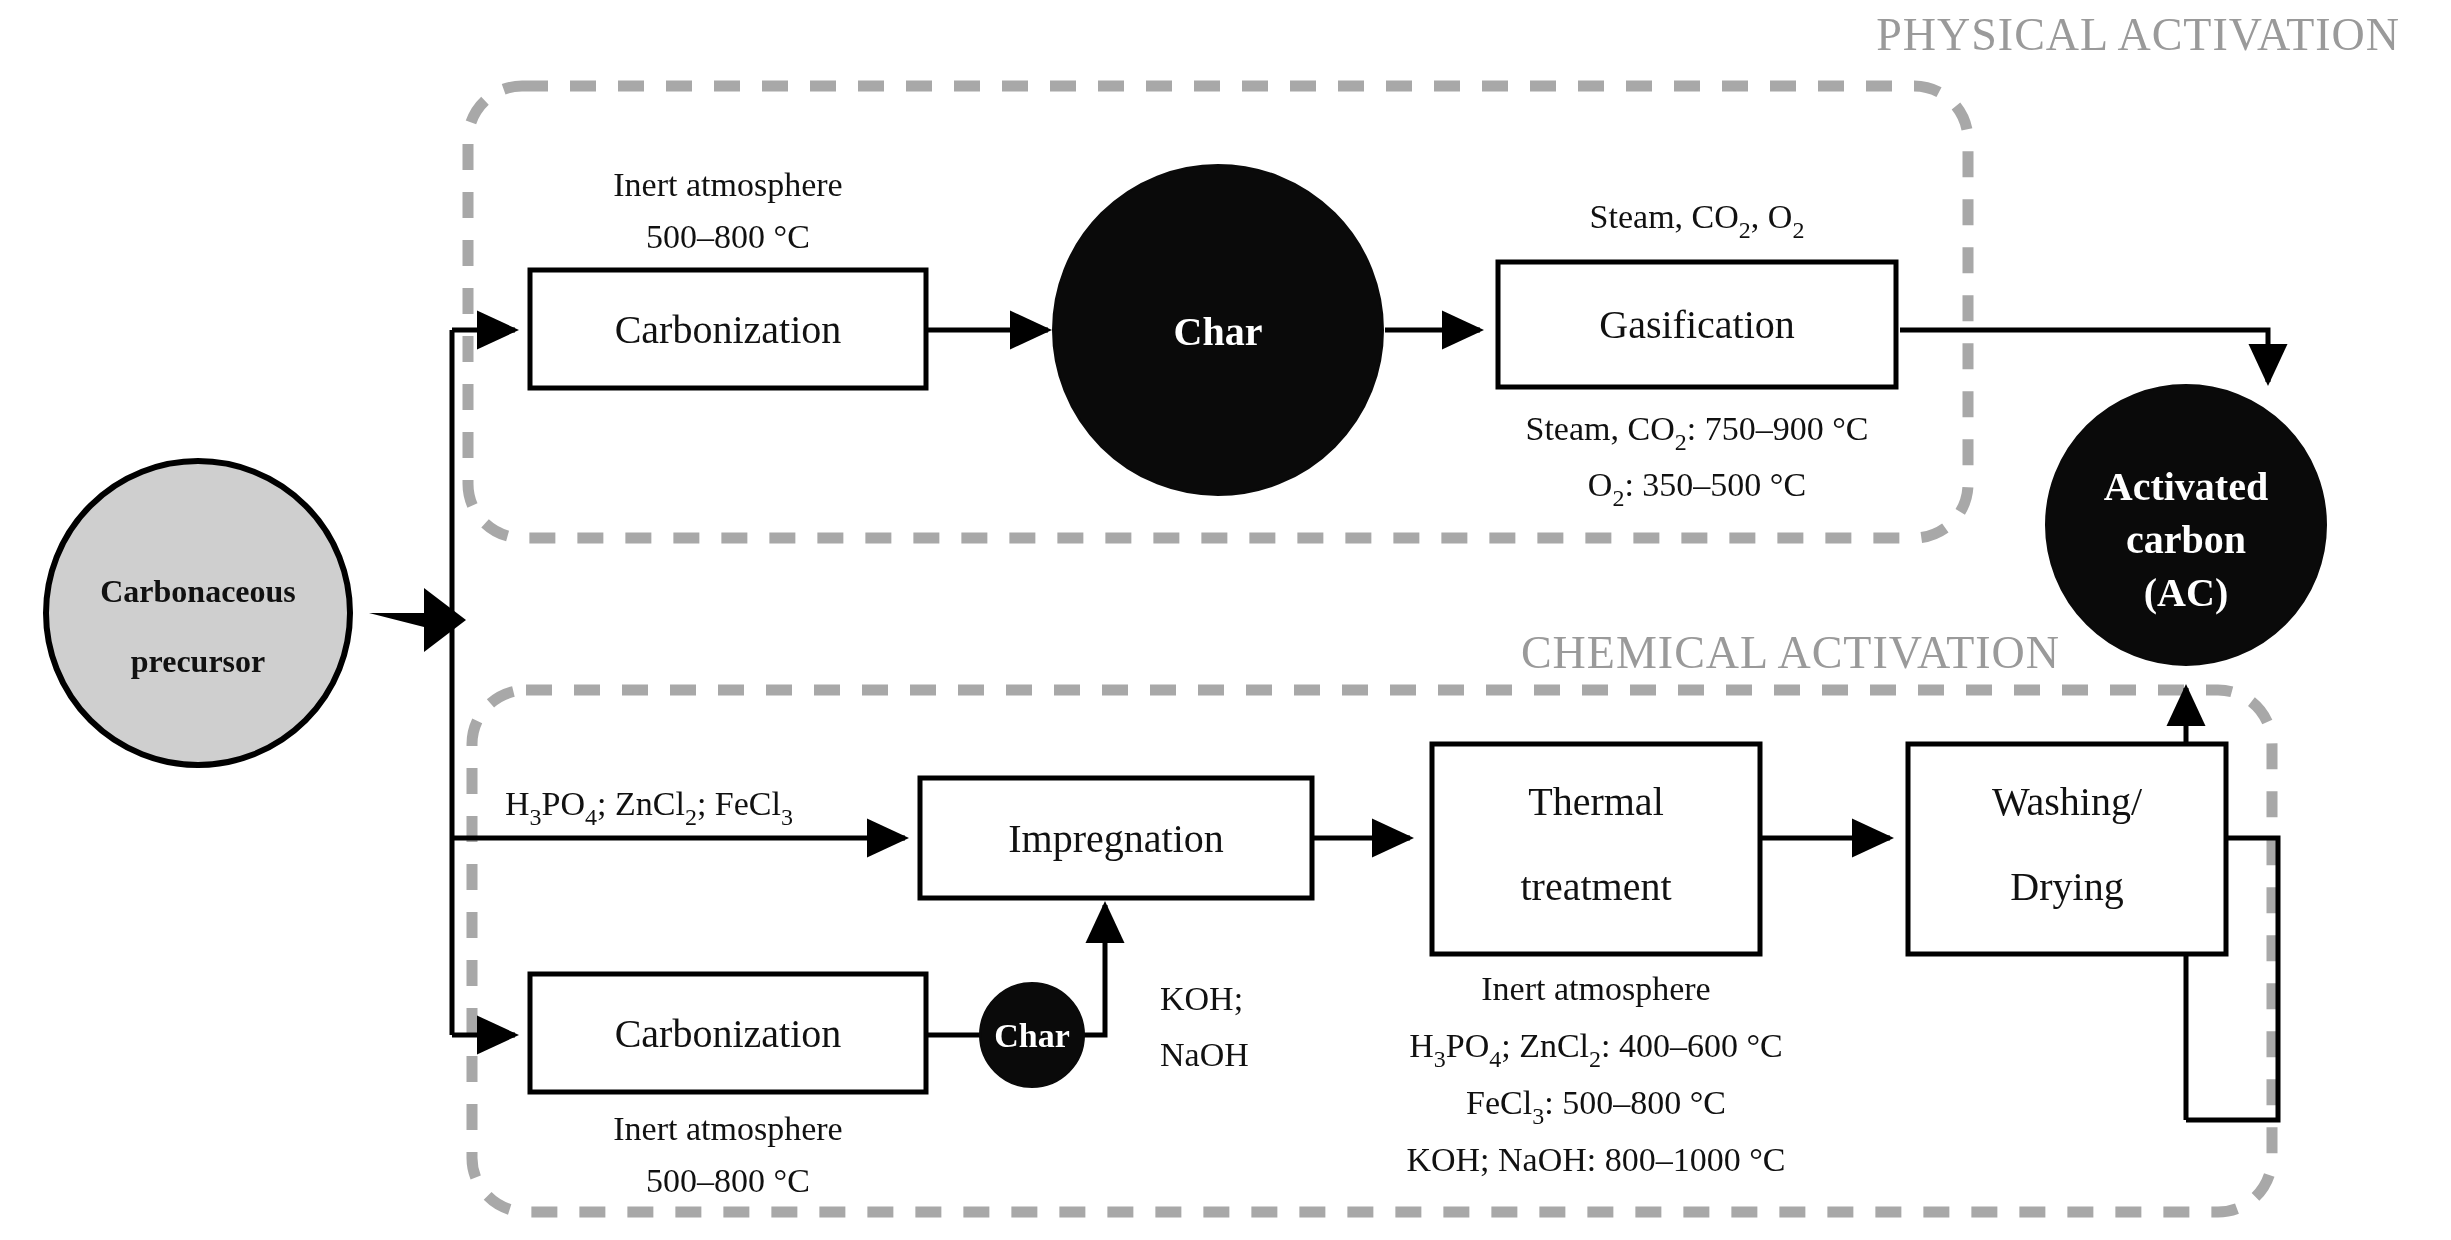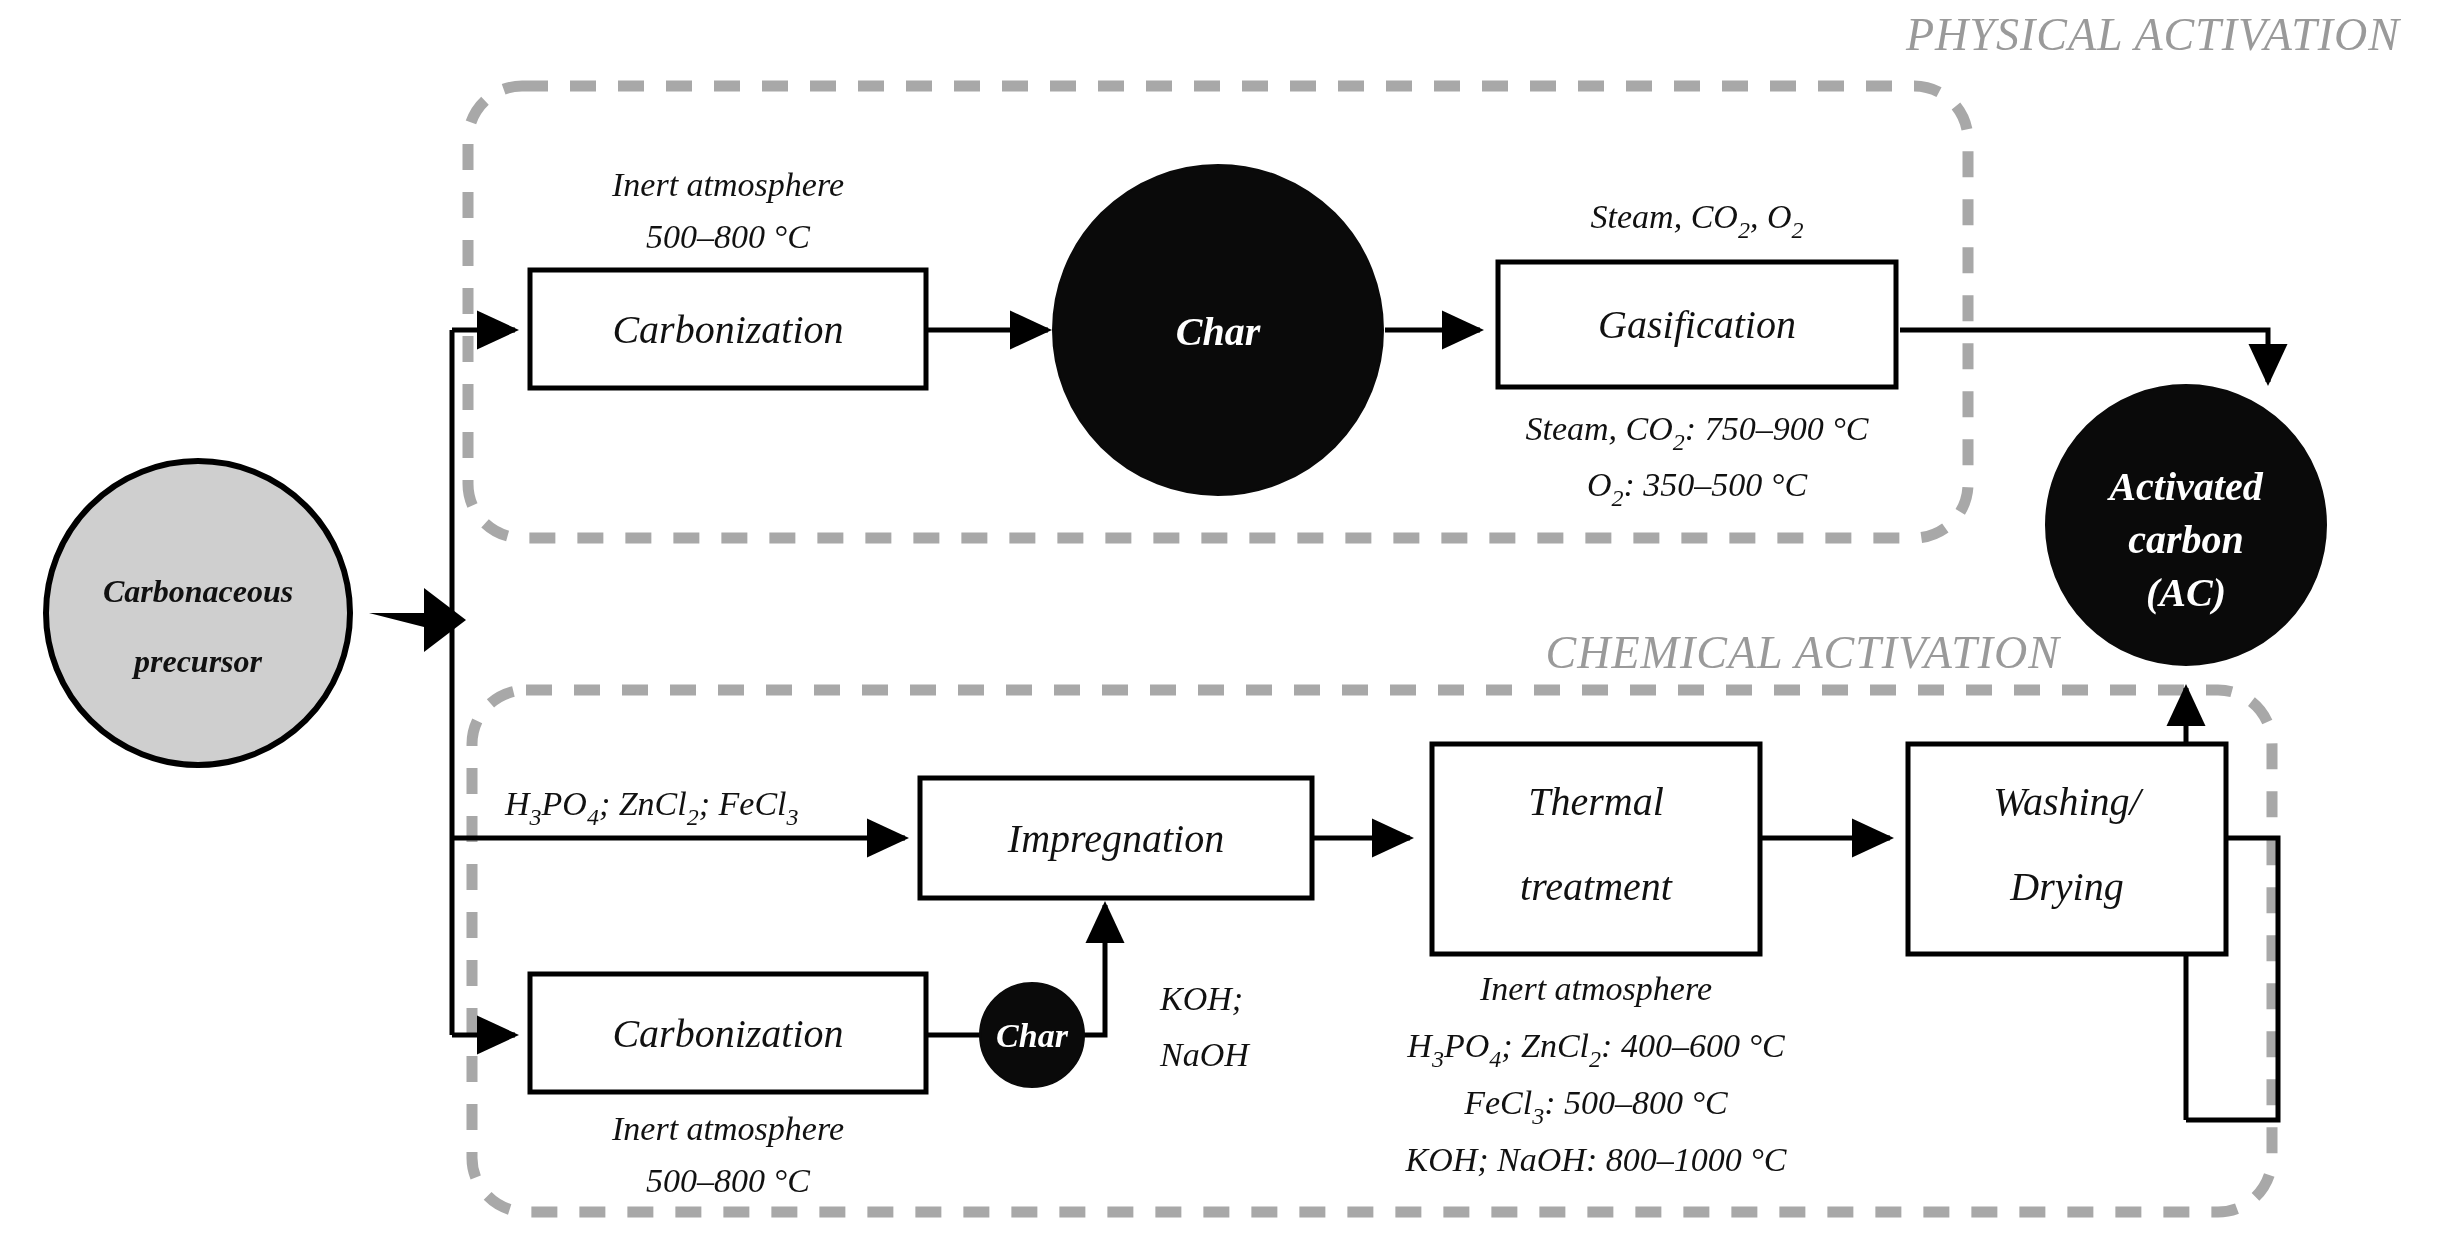--- a/index.html
+++ b/index.html
@@ -1,17 +1,17 @@
 <!DOCTYPE html>
 <html><head>
 <meta charset="utf-8">
 <style>
   html,body{margin:0;padding:0;background:#ffffff;}
   body{width:2451px;height:1240px;overflow:hidden;font-family:"Liberation Serif",serif;}
-  #diagram-root{position:relative;width:1939px;height:1240px;background:#fff;font-style:italic;}
+  #diagram-root{position:relative;width:1939px;height:1240px;background:#fff;}
   svg#flow{position:absolute;left:0;top:0;width:2451px;height:1240px;}
 
   .region-title{font-family:"Liberation Serif",serif;font-size:46px;fill:#9a9a9a;letter-spacing:1px;}
   .proc-label{font-family:"Liberation Serif",serif;font-size:40px;fill:#111;}
   .node-label-white{font-family:"Liberation Serif",serif;font-size:40px;font-weight:bold;fill:#ffffff;}
   .node-label-white-sm{font-family:"Liberation Serif",serif;font-size:34px;font-weight:bold;fill:#ffffff;}
   .node-label-dark{font-family:"Liberation Serif",serif;font-size:32px;font-weight:bold;fill:#111;}
   .ann{font-family:"Liberation Serif",serif;font-size:34px;fill:#111;}
   .sub{font-size:24px;}
   .box-rect{fill:#ffffff;stroke:#000000;stroke-width:5;}

